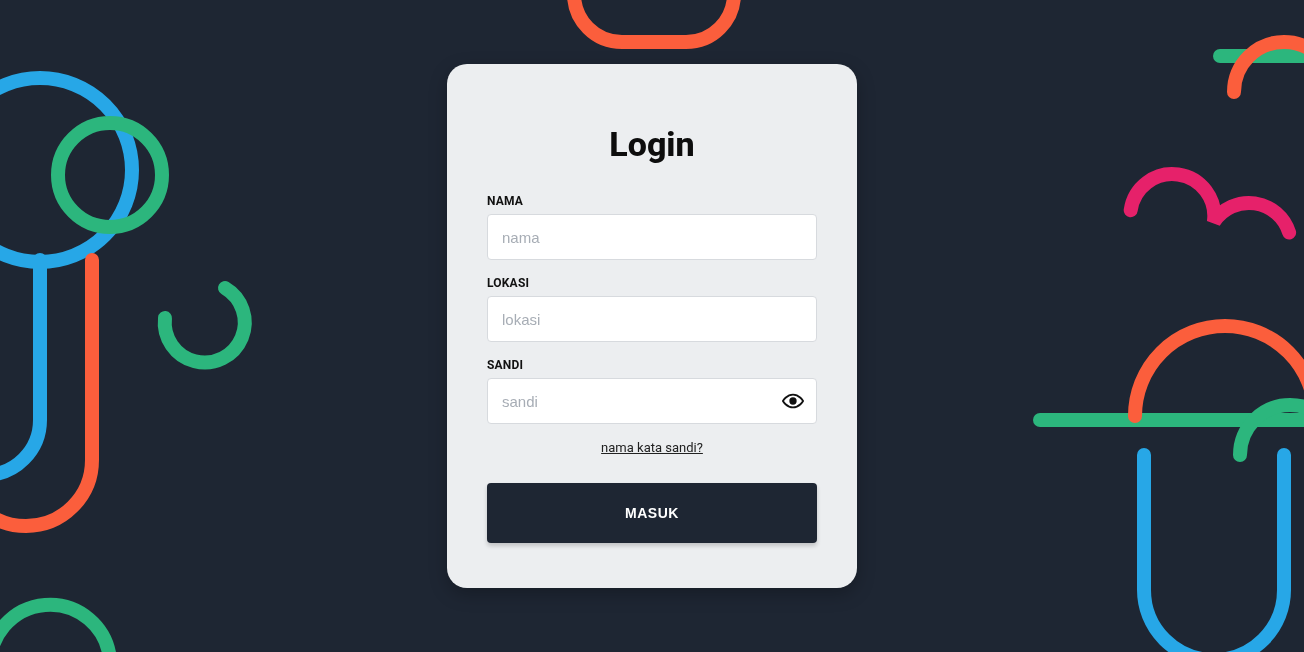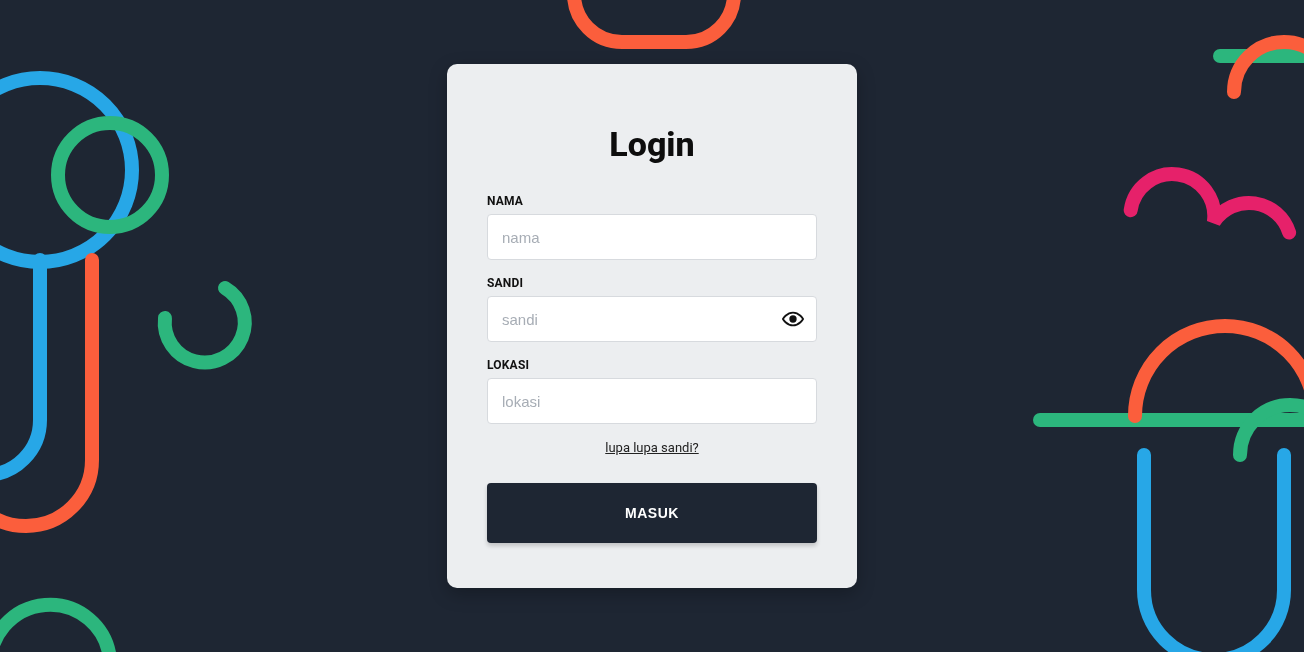--- a/index.html
+++ b/index.html
@@ -22,21 +22,21 @@
     position: absolute;
     inset: 0;
     width: 100%;
     height: 100%;
     z-index: 0;
   }
   .card {
     position: relative;
     z-index: 1;
     background: #eceef0;
-    border-radius: 10px;
+    border-radius: 20px;
     width: 410px;
     padding: 60px 40px 45px 40px;
     box-shadow: 0 6px 18px rgba(0,0,0,0.25);
   }
   .title {
     font-size: 34px;
     font-weight: 800;
     color: #0d0d0d;
     text-align: center;
     margin-bottom: 30px;
@@ -139,35 +139,35 @@
   <h1 class="title">Login</h1>
 
   <div class="field">
     <label class="label">NAMA</label>
     <div class="input-wrap">
       <input class="input" type="text" placeholder="nama" style="">
     </div>
   </div>
 
   <div class="field">
+    <label class="label">LOKASI</label>
+    <div class="input-wrap">
+      <input class="input" type="text" placeholder="lokasi" style="">
+    </div>
+  </div>
+
+  <div class="field">
     <label class="label">SANDI</label>
     <div class="input-wrap">
       <input class="input has-icon" type="password" placeholder="sandi" style="">
       <button class="eye-btn" type="button">
         <svg width="22" height="22" viewBox="0 0 24 24" fill="none" stroke="currentColor" stroke-width="2" stroke-linecap="round" stroke-linejoin="round">
           <path d="M1 12s4-7 11-7 11 7 11 7-4 7-11 7S1 12 1 12z"></path>
           <circle cx="12" cy="12" r="3" fill="currentColor"></circle>
         </svg>
       </button>
     </div>
   </div>
 
-  <div class="field">
-    <label class="label">LOKASI</label>
-    <div class="input-wrap">
-      <input class="input" type="text" placeholder="lokasi" style="">
-    </div>
-  </div>
-
-  <a class="forgot">lupa lupa sandi?</a>
+  <a class="forgot">nama kata sandi?</a>
 
   <button class="submit" type="submit">MASUK</button>
 </div>
 
 </body></html>

